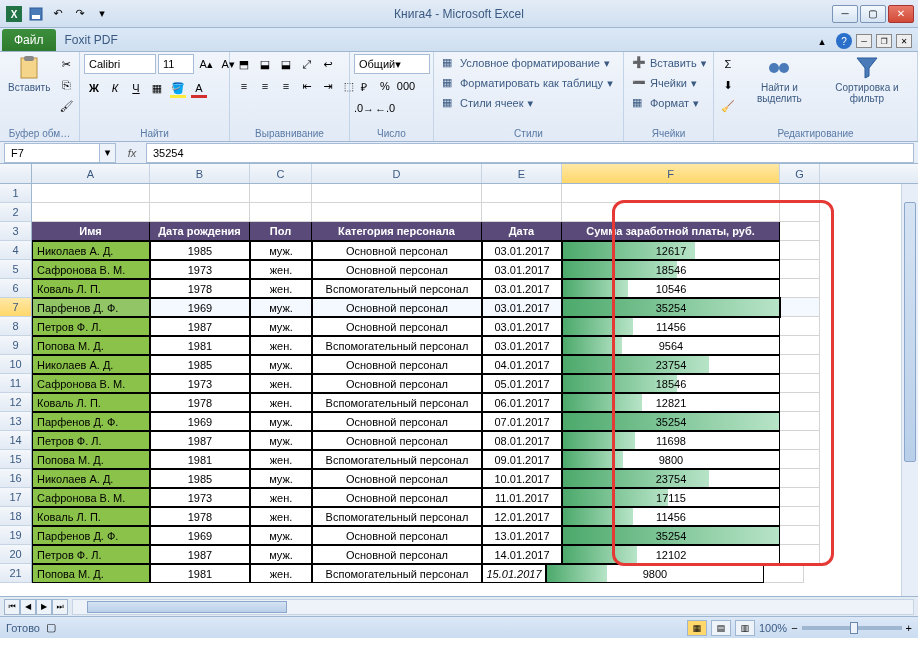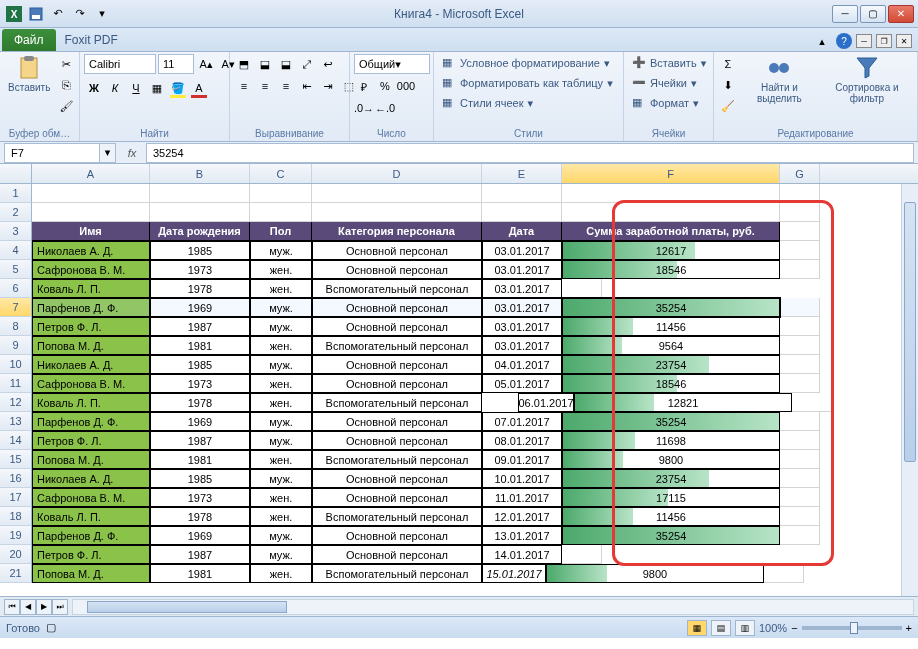--- a/index.html
+++ b/index.html
@@ -333,20 +333,24 @@
         </div>
         <div class="cell" style="width: 40px;"></div>
       </div>
       <div class="row">
         <div class="row-h">6</div>
         <div class="cell name-cell" style="width: 118px;">Коваль Л. П.</div>
         <div class="cell data-cell" style="width: 100px;">1978</div>
         <div class="cell data-cell" style="width: 62px;">жен.</div>
         <div class="cell data-cell" style="width: 170px;">Вспомогательный персонал</div>
         <div class="cell data-cell" style="width: 80px;">03.01.2017</div>
+        <div class="cell salary-cell" style="width: 218px;">
+          <div class="salary-bar" style="width: 29.9143%;"></div>
+          <span class="salary-val">10546</span>
+        </div>
         <div class="cell" style="width: 40px;"></div>
       </div>
       <div class="row sel">
         <div class="row-h sel">7</div>
         <div class="cell name-cell" style="width: 118px;">Парфенов Д. Ф.</div>
         <div class="cell data-cell" style="width: 100px;">1969</div>
         <div class="cell data-cell" style="width: 62px;">муж.</div>
         <div class="cell data-cell" style="width: 170px;">Основной персонал</div>
         <div class="cell data-cell" style="width: 80px;">03.01.2017</div>
         <div class="cell salary-cell active-cell" style="width: 218px;">
@@ -406,21 +410,21 @@
           <span class="salary-val">18546</span>
         </div>
         <div class="cell" style="width: 40px;"></div>
       </div>
       <div class="row">
         <div class="row-h">12</div>
         <div class="cell name-cell" style="width: 118px;">Коваль Л. П.</div>
         <div class="cell data-cell" style="width: 100px;">1978</div>
         <div class="cell data-cell" style="width: 62px;">жен.</div>
         <div class="cell data-cell" style="width: 170px;">Вспомогательный персонал</div>
-        <div class="cell data-cell" style="width: 56px; margin-left: 36px;">06.01.2017</div>
+        <div class="cell data-cell" style="width: 80px;">06.01.2017</div>
         <div class="cell salary-cell" style="width: 218px;">
           <div class="salary-bar" style="width: 36.3675%;"></div>
           <span class="salary-val">12821</span>
         </div>
         <div class="cell" style="width: 40px;"></div>
       </div>
       <div class="row">
         <div class="row-h">13</div>
         <div class="cell name-cell" style="width: 118px;">Парфенов Д. Ф.</div>
         <div class="cell data-cell" style="width: 100px;">1969</div>
@@ -511,20 +515,24 @@
         </div>
         <div class="cell" style="width: 40px;"></div>
       </div>
       <div class="row">
         <div class="row-h">20</div>
         <div class="cell name-cell" style="width: 118px;">Петров Ф. Л.</div>
         <div class="cell data-cell" style="width: 100px;">1987</div>
         <div class="cell data-cell" style="width: 62px;">муж.</div>
         <div class="cell data-cell" style="width: 170px;">Основной персонал</div>
         <div class="cell data-cell" style="width: 80px;">14.01.2017</div>
+        <div class="cell salary-cell" style="width: 218px;">
+          <div class="salary-bar" style="width: 34.328%;"></div>
+          <span class="salary-val">12102</span>
+        </div>
         <div class="cell" style="width: 40px;"></div>
       </div>
       <div class="row">
         <div class="row-h">21</div>
         <div class="cell name-cell" style="width: 118px;">Попова М. Д.</div>
         <div class="cell data-cell" style="width: 100px;">1981</div>
         <div class="cell data-cell" style="width: 62px;">жен.</div>
         <div class="cell data-cell" style="width: 170px;">Вспомогательный персонал</div>
         <div class="cell data-cell" style="width: 64px; font-style: italic;">15.01.2017</div>
         <div class="cell salary-cell" style="width: 218px;">

